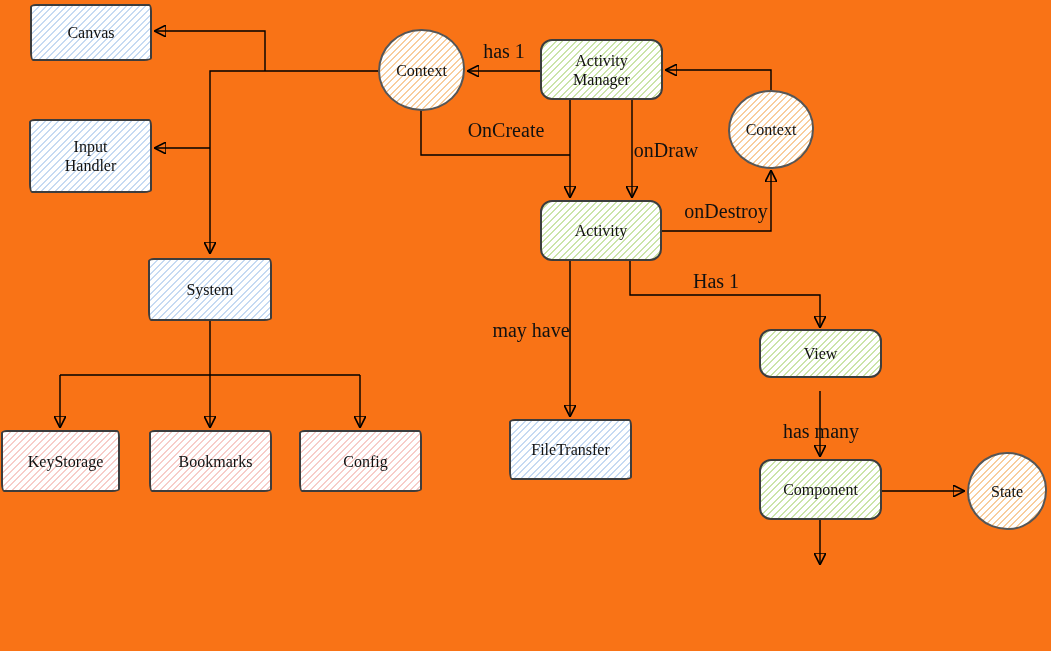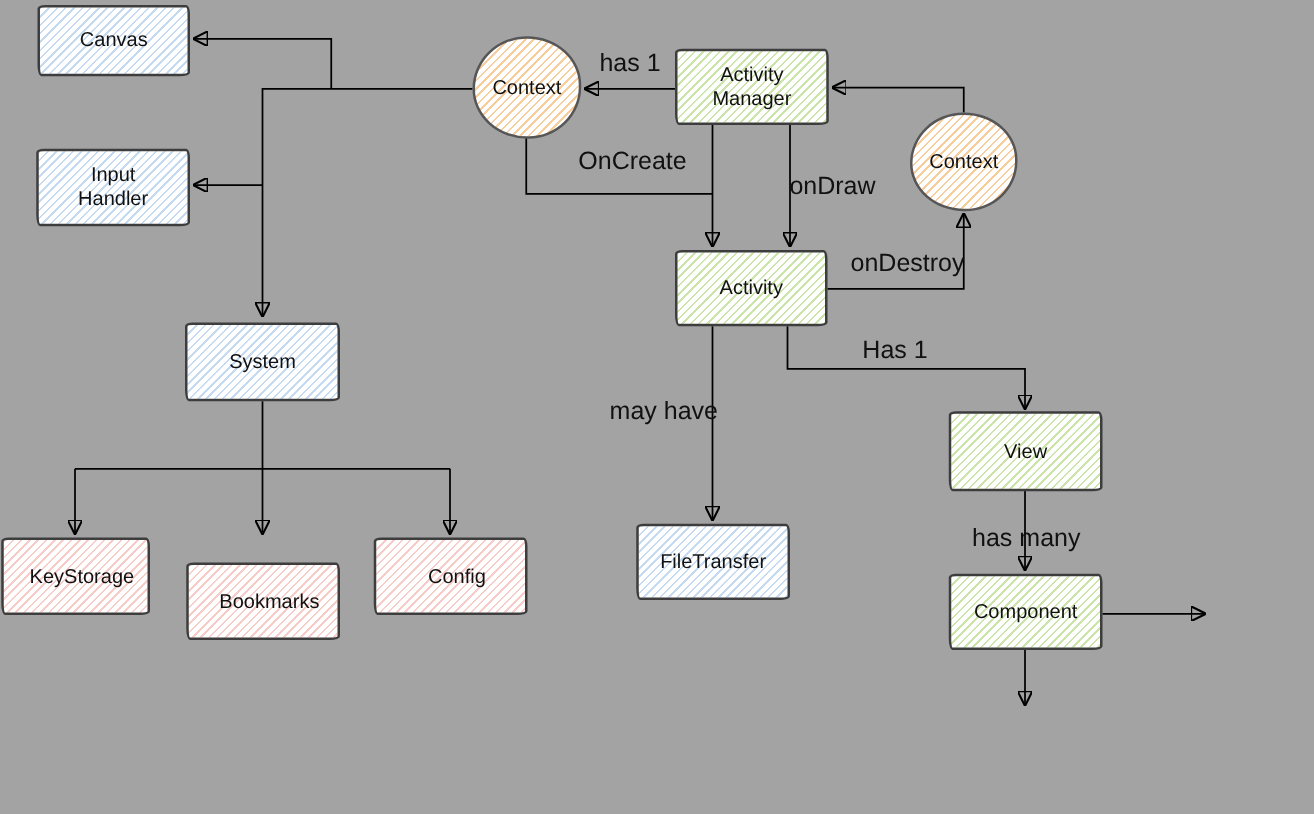--- a/index.html
+++ b/index.html
@@ -1,37 +1,37 @@
 <!DOCTYPE html>
 <html><head>
 <meta charset="utf-8">
 <style>
   html,body{margin:0;padding:0;background:#fff;}
   .stage{
-    position:relative;width:1051px;height:651px;background:#a3a3a3;
-    font-family:Liberation Sans, sans-serif;overflow:hidden;color:#111;
+    position:relative;width:1051px;height:651px;background:#f97316;
+    font-family:Liberation Serif, serif;overflow:hidden;color:#111;
   }
   .edges{position:absolute;left:0;top:0;pointer-events:none;}
   .edges path{stroke:#000;stroke-width:1.4;fill:none;}
   .node{
     position:absolute;box-sizing:border-box;
     display:flex;flex-direction:column;align-items:center;justify-content:center;
     text-align:center;font-size:16px;line-height:19px;background-color:#ffffff;
   }
   .rect{
     border:2px solid #3d3d3d;
     border-radius:6px 3px 8px 3px / 3px 7px 3px 9px;
   }
   .circle{
     border:2.5px solid #565656;
     border-radius:50% 50% 49% 51% / 52% 48% 51% 49%;
   }
   
   .fill-blue  {background-image:repeating-linear-gradient(135deg,#c6daf2 0,#c6daf2 1.4px,rgba(0,0,0,0) 1.4px,rgba(0,0,0,0) 4.7px);}
-  .fill-green {background-image:repeating-linear-gradient(135deg,#cbe4a9 0,#cbe4a9 1.4px,rgba(0,0,0,0) 1.4px,rgba(0,0,0,0) 4.7px);}
+  .fill-green {background-image:repeating-linear-gradient(135deg,#cbe4a9 0,#cbe4a9 1.4px,rgba(0,0,0,0) 1.4px,rgba(0,0,0,0) 4.7px);border-radius:12px;}
   .fill-orange{background-image:repeating-linear-gradient(135deg,#f8cd9d 0,#f8cd9d 1.4px,rgba(0,0,0,0) 1.4px,rgba(0,0,0,0) 4.7px);}
   .fill-red   {background-image:repeating-linear-gradient(135deg,#f7cdc9 0,#f7cdc9 1.4px,rgba(0,0,0,0) 1.4px,rgba(0,0,0,0) 4.7px);padding-left:10px;}
   .edge-label{
     position:absolute;transform:translate(-50%,-50%);
     font-size:20px;white-space:nowrap;color:#111;
   }
 </style>
 </head>
 <body>
 
@@ -61,34 +61,34 @@
     <path d="M360,375 V426" marker-end="url(#arr)"></path>
     <path d="M820,391 V455" marker-end="url(#arr)"></path>
     <path d="M882,491 H963" marker-end="url(#arr)"></path>
     <path d="M820,520 V563" marker-end="url(#arr)"></path>
   </svg>
 
   <div class="node rect fill-blue" style="left:30px;top:4px;width:122px;height:57px;">
     <span>Canvas</span>
   </div>
 
-  <div class="node rect fill-blue" style="left:29px;top:119px;width:123px;height:62px;">
+  <div class="node rect fill-blue" style="left:29px;top:119px;width:123px;height:74px;">
     <span>Input</span>
     <span>Handler</span>
   </div>
 
   <div class="node rect fill-blue" style="left:148px;top:258px;width:124px;height:63px;">
     <span>System</span>
   </div>
 
   <div class="node rect fill-red" style="left:1px;top:430px;width:119px;height:62px;">
     <span>KeyStorage</span>
   </div>
 
-  <div class="node rect fill-red" style="left:149px;top:430px;width:123px;height:62px;margin-top:20px;">
+  <div class="node rect fill-red" style="left:149px;top:430px;width:123px;height:62px;">
     <span>Bookmarks</span>
   </div>
 
   <div class="node rect fill-red" style="left:299px;top:430px;width:123px;height:62px;">
     <span>Config</span>
   </div>
 
   <div class="node circle fill-orange" style="left:378px;top:29px;width:87px;height:82px;">
     <span>Context</span>
   </div>
@@ -103,28 +103,31 @@
   </div>
 
   <div class="node rect fill-green" style="left:540px;top:200px;width:122px;height:61px;">
     <span>Activity</span>
   </div>
 
   <div class="node rect fill-blue" style="left:509px;top:419px;width:123px;height:61px;">
     <span>FileTransfer</span>
   </div>
 
-  <div class="node rect fill-green" style="left:759px;top:329px;width:123px;height:64px;">
+  <div class="node rect fill-green" style="left:759px;top:329px;width:123px;height:49px;">
     <span>View</span>
   </div>
 
   <div class="node rect fill-green" style="left:759px;top:459px;width:123px;height:61px;">
     <span>Component</span>
   </div>
 
+  <div class="node circle fill-orange" style="left:967px;top:452px;width:80px;height:78px;">
+    <span>State</span>
+  </div>
 
 
   <div class="edge-label" style="left:504px;top:51px;">has 1</div>
   <div class="edge-label" style="left:506px;top:130px;">OnCreate</div>
   <div class="edge-label" style="left:666px;top:150px;">onDraw</div>
   <div class="edge-label" style="left:726px;top:211px;">onDestroy</div>
   <div class="edge-label" style="left:531px;top:330px;">may have</div>
   <div class="edge-label" style="left:716px;top:281px;">Has 1</div>
   <div class="edge-label" style="left:821px;top:431px;">has many</div>
 

